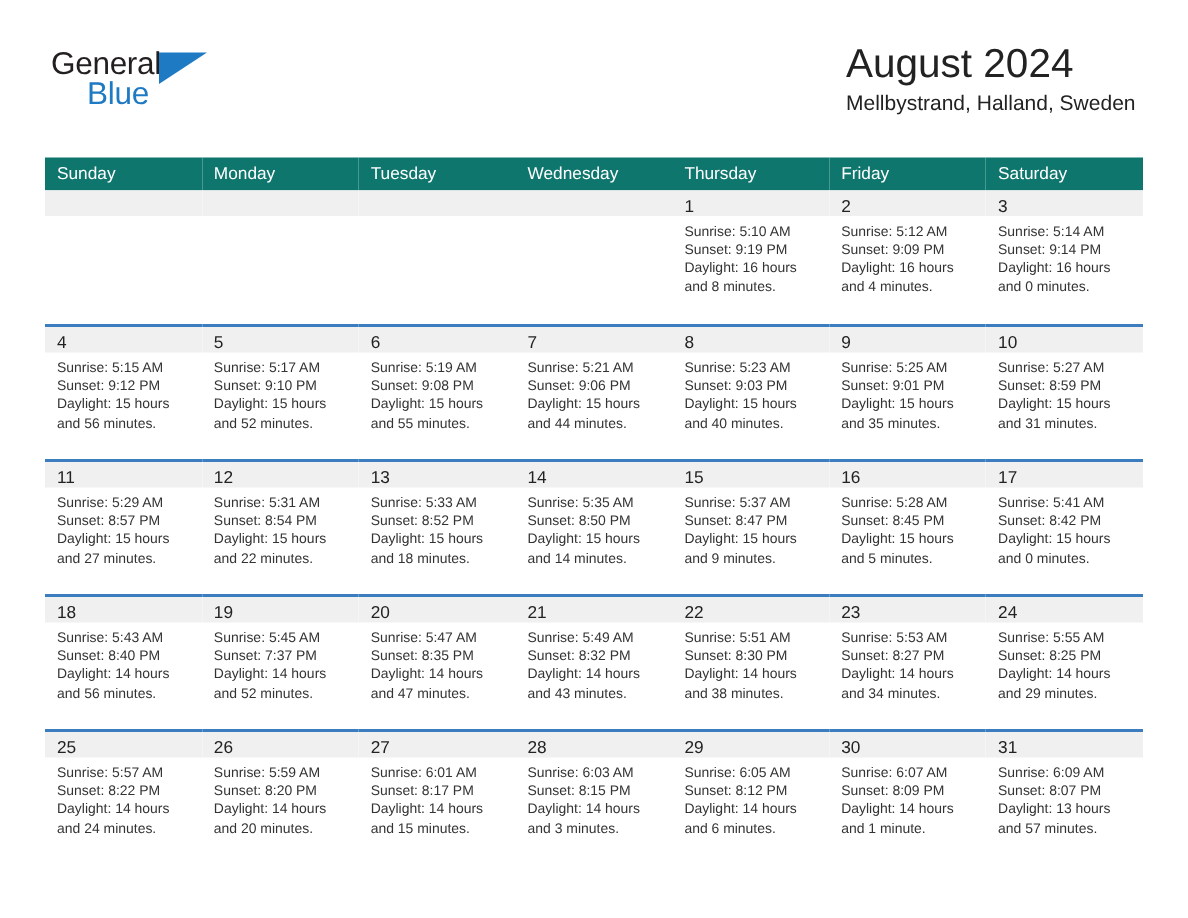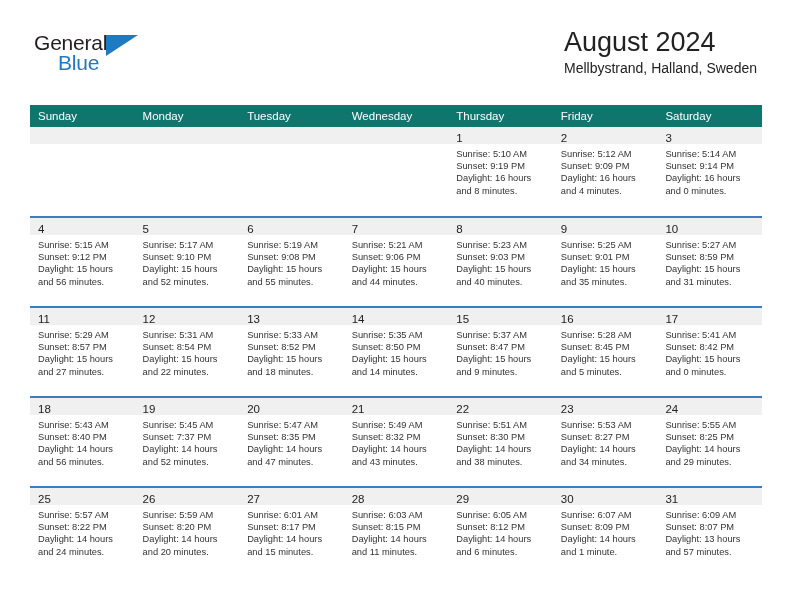--- a/index.html
+++ b/index.html
@@ -438,21 +438,21 @@
                 <div class="cell-line">Daylight: 14 hours</div>
                 <div class="cell-line">and 15 minutes.</div>
               </div>
             </td>
             <td>
               <div class="daynum-band"><span class="daynum">28</span></div>
               <div class="cell-body">
                 <div class="cell-line">Sunrise: 6:03 AM</div>
                 <div class="cell-line">Sunset: 8:15 PM</div>
                 <div class="cell-line">Daylight: 14 hours</div>
-                <div class="cell-line">and 11 minutes.</div>
+                <div class="cell-line">and 3 minutes.</div>
               </div>
             </td>
             <td>
               <div class="daynum-band"><span class="daynum">29</span></div>
               <div class="cell-body">
                 <div class="cell-line">Sunrise: 6:05 AM</div>
                 <div class="cell-line">Sunset: 8:12 PM</div>
                 <div class="cell-line">Daylight: 14 hours</div>
                 <div class="cell-line">and 6 minutes.</div>
               </div>

